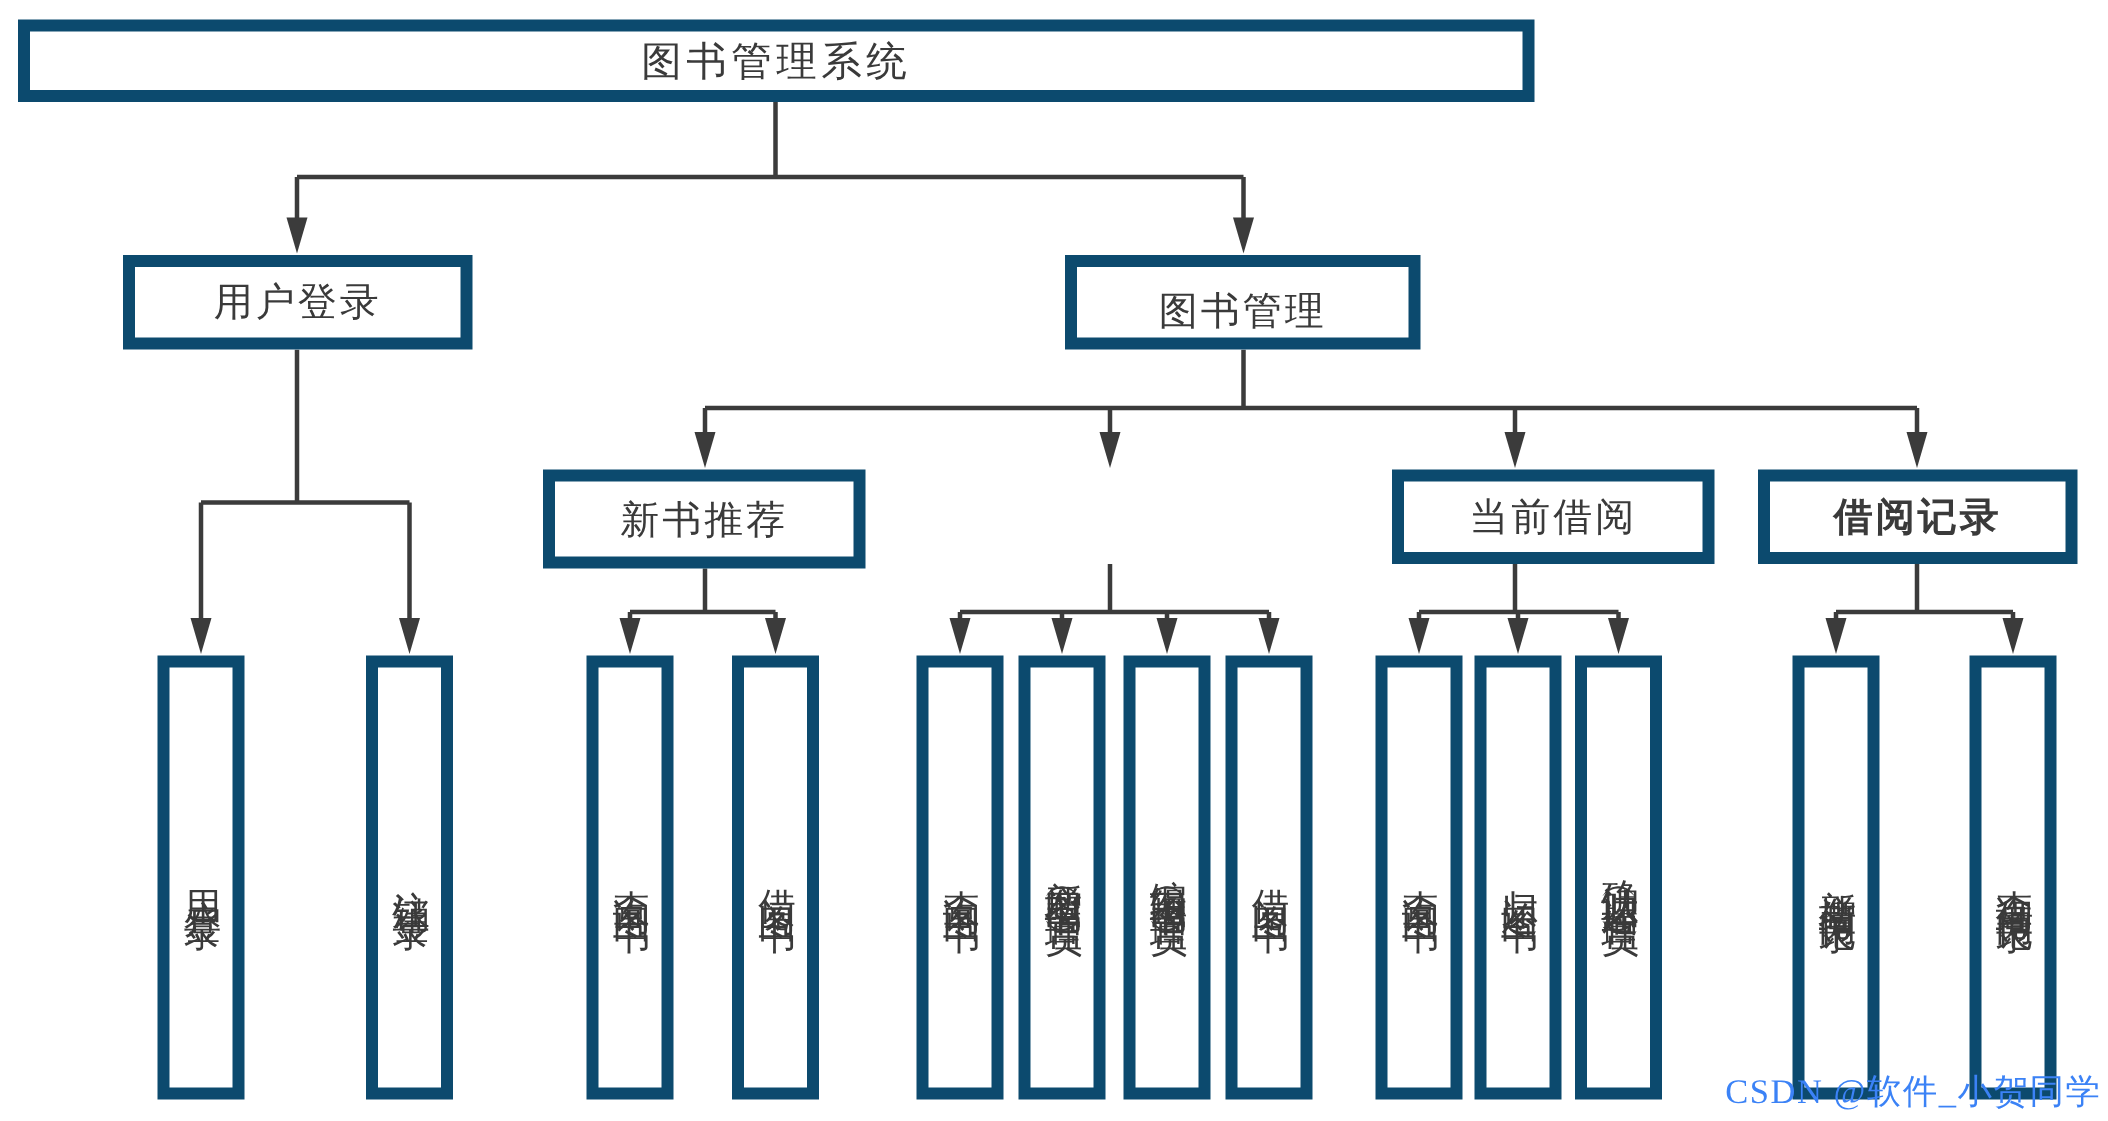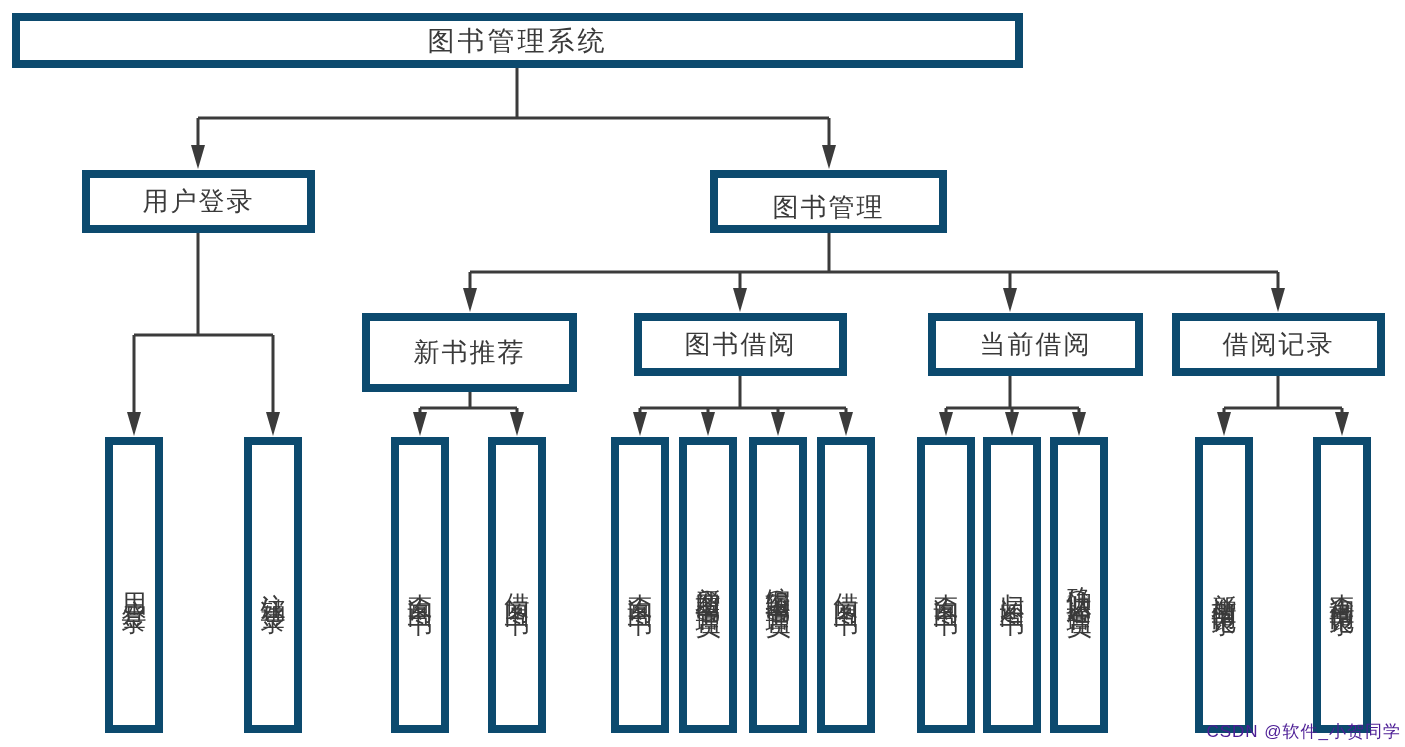--- a/index.html
+++ b/index.html
@@ -15,41 +15,41 @@
   }
   .leaf{
     writing-mode:vertical-rl;
     font-size:25px;letter-spacing:6px;line-height:1;
     width:58px;top:437px;height:296px;
   }
   
   #n-root{left:12px;top:13px;width:1011px;height:55px;font-size:27px;letter-spacing:3px;}
   #n-user-login{left:82px;top:170px;width:233px;height:63px;}
   #n-book-mgmt{left:710px;top:170px;width:237px;height:63px;align-items:flex-end;}
-  #n-new-book{left:362px;top:313px;width:215px;height:79px;}
+  #n-new-book{left:362px;top:313px;width:215px;height:66px;}
   #n-book-borrow{left:634px;top:313px;width:213px;height:63px;}
   #n-cur-borrow{left:928px;top:313px;width:215px;height:63px;}
-  #n-borrow-rec{left:1172px;top:313px;width:213px;height:63px;}
+  #n-borrow-rec{left:1172px;top:313px;width:213px;height:63px;font-weight:bold;}
   
   #l-user-login{left:105px;}
   #l-logout{left:244px;}
   #l-query1{left:391px;}
   #l-borrow1{left:488px;}
   #l-query2{left:611px;}
   #l-add-book{left:679px;letter-spacing:4px;}
   #l-edit-book{left:749px;letter-spacing:4px;}
   #l-borrow2{left:817px;}
   #l-query3{left:917px;}
   #l-return{left:983px;}
   #l-confirm{left:1050px;letter-spacing:4px;}
   #l-add-rec{left:1195px;letter-spacing:4px;}
   #l-query-rec{left:1313px;letter-spacing:4px;}
   #watermark{
     position:absolute;right:4px;bottom:4px;z-index:5;
-    font-size:17px;letter-spacing:1px;color:#4c1d95;white-space:nowrap;
+    font-size:23px;letter-spacing:1px;color:#3b82f6;white-space:nowrap;font-family:Liberation Serif, serif;
   }
 </style>
 </head>
 <body>
 
 <div id="canvas">
 
   <svg id="wires" viewBox="0 0 1405 747" xmlns="http://www.w3.org/2000/svg" aria-hidden="true">
     <g stroke="#3b3b3b" stroke-width="3" fill="none">
       <path d="M517 68 V118 M198 118 H829 M198 118 V150 M829 118 V150"></path>
@@ -90,23 +90,20 @@
   <div class="node" id="n-user-login">
     <span>用户登录</span>
   </div>
   <div class="node" id="n-book-mgmt">
     <span>图书管理</span>
   </div>
 
   <div class="node" id="n-new-book">
     <span>新书推荐</span>
   </div>
-  <div class="node" id="n-book-borrow">
-    <span>图书借阅</span>
-  </div>
   <div class="node" id="n-cur-borrow">
     <span>当前借阅</span>
   </div>
   <div class="node" id="n-borrow-rec">
     <span>借阅记录</span>
   </div>
 
   <div class="node leaf" id="l-user-login">
     <span>用户登录</span>
   </div>

